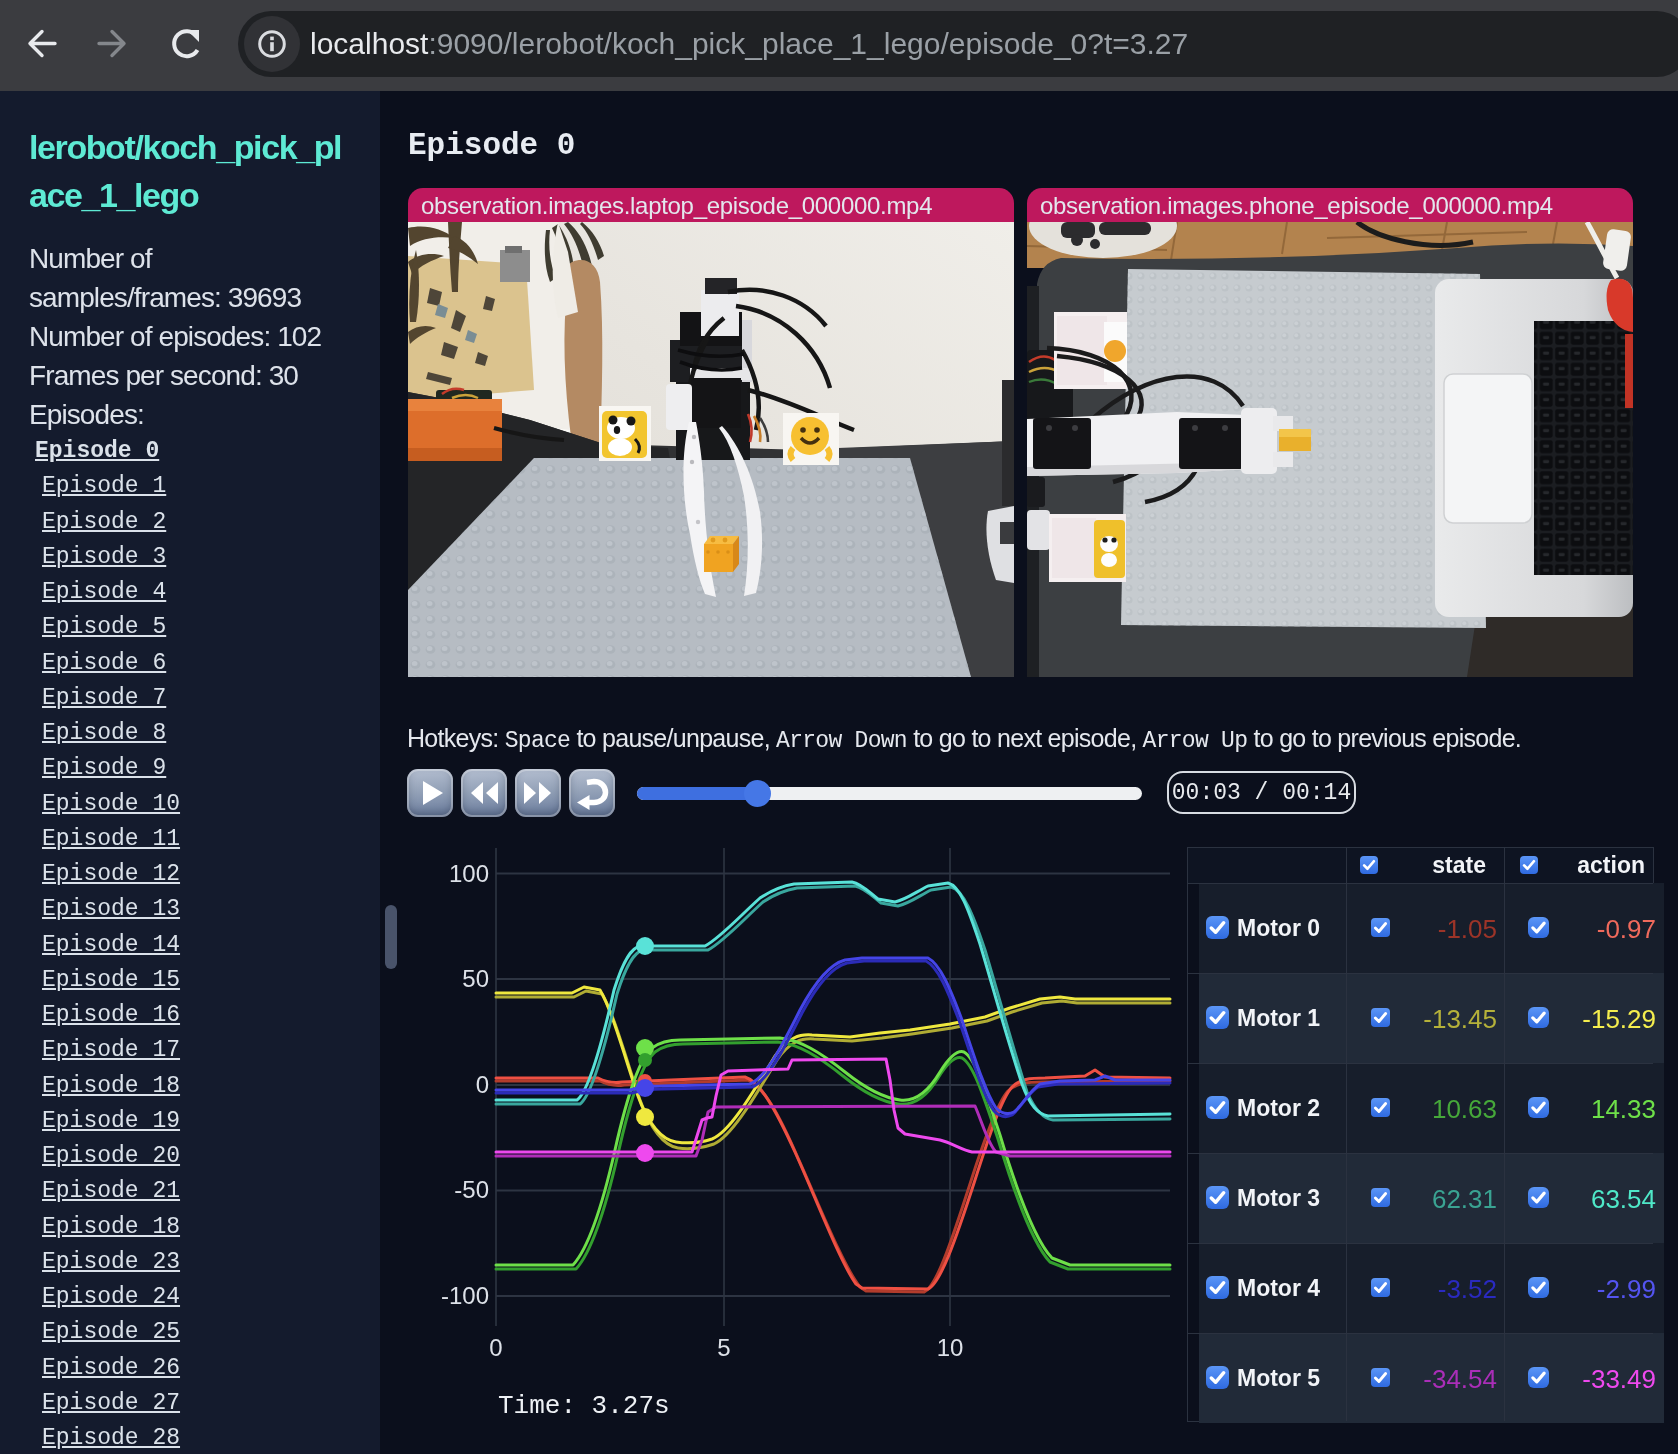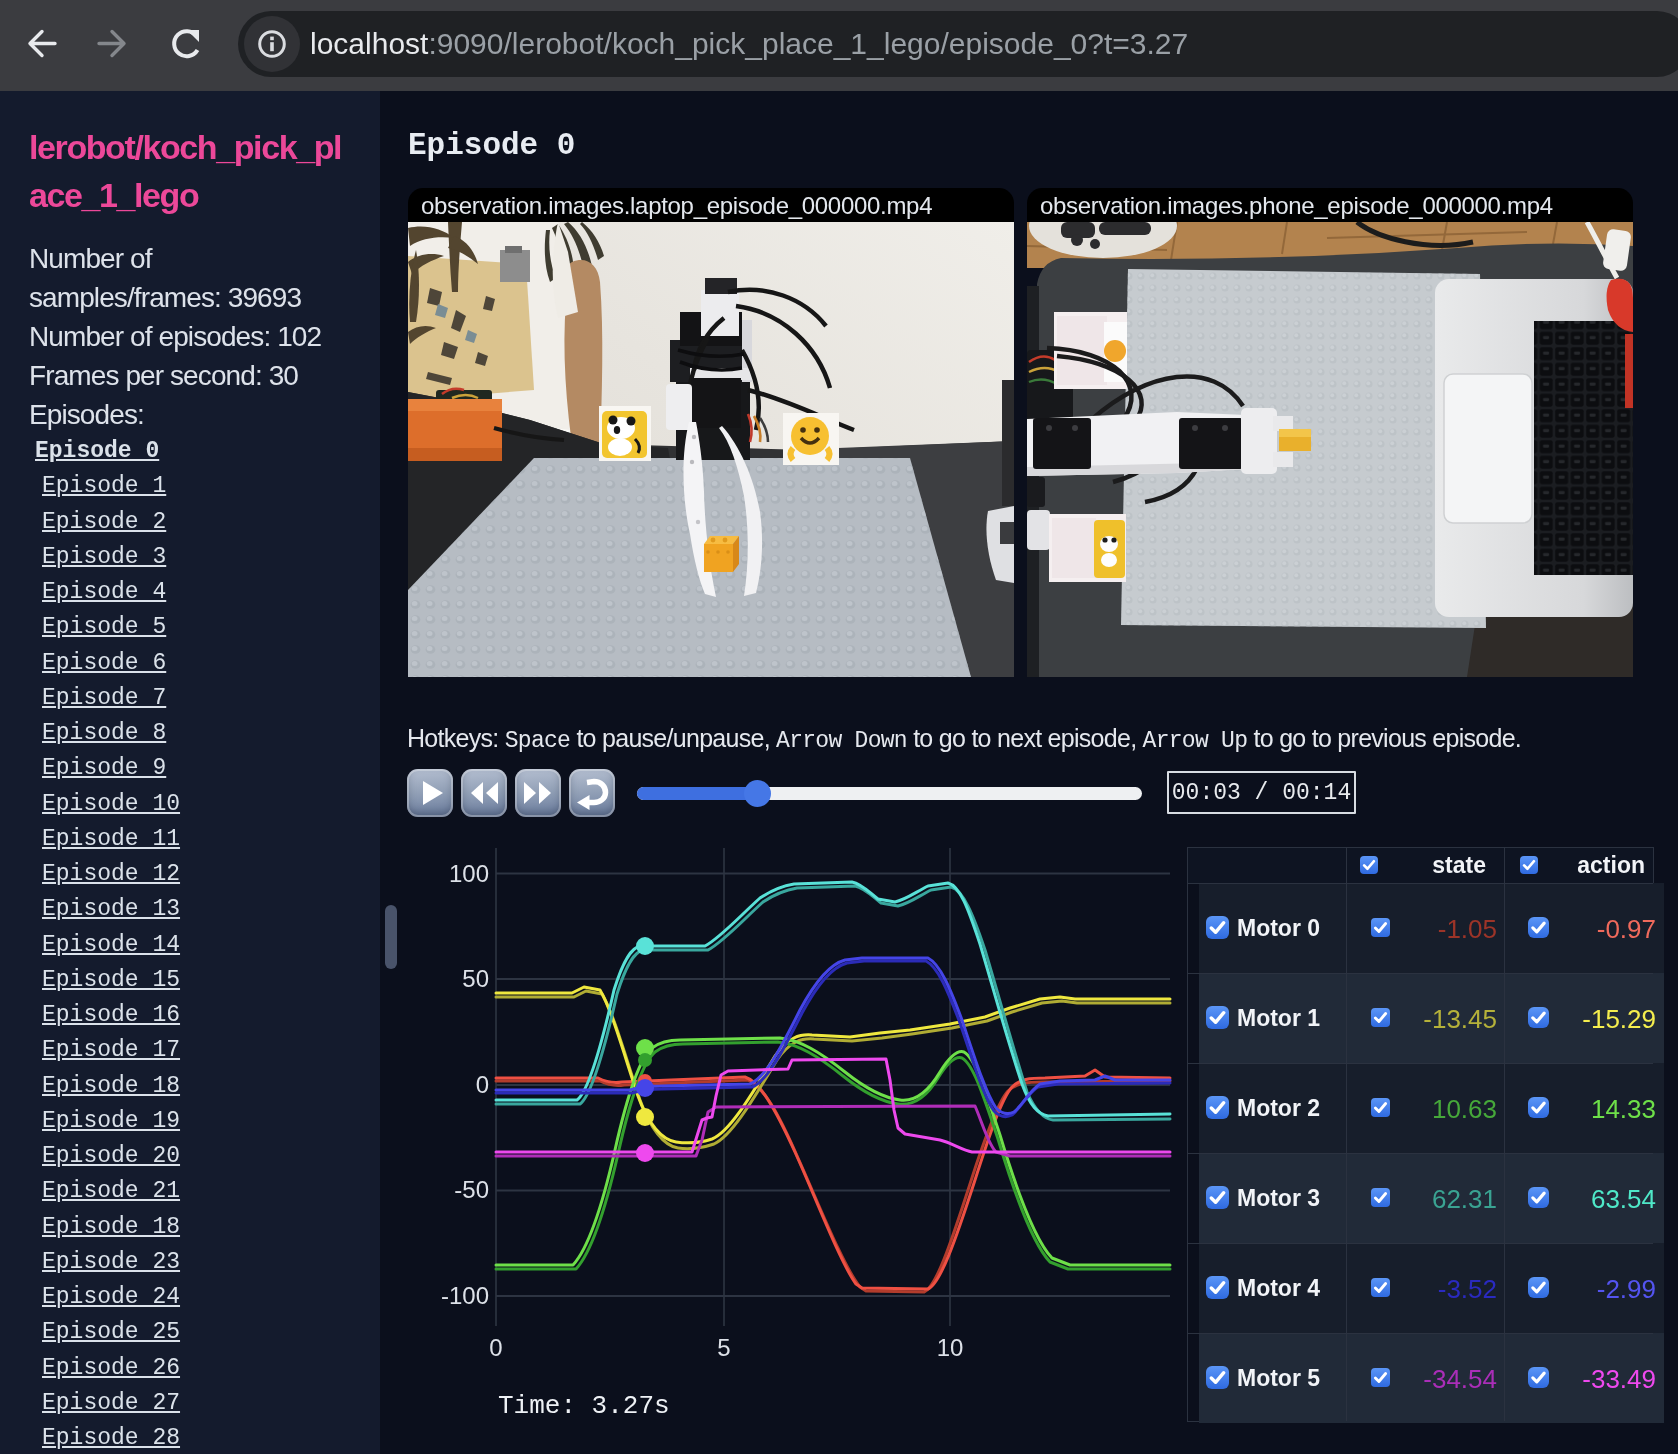--- a/index.html
+++ b/index.html
@@ -11,46 +11,46 @@
 
   
   #toolbar{left:0;top:0;width:1678px;height:91px;background:#3b3c40;}
   #urlpill{left:238px;top:11px;width:1452px;height:66px;border-radius:33px;background:#1f2124;}
   #chipcirc{left:244px;top:16px;width:56px;height:56px;border-radius:50%;background:#313236;}
   #urltext{left:310px;top:27px;font-size:30px;color:#9aa0a6;white-space:nowrap;}
   #urltext b{color:#e8eaed;font-weight:normal;}
 
   
   #sidebar{left:0;top:91px;width:380px;height:1363px;background:#141b2d;color:#e2e6ee;}
-  #sbtitle{left:29px;top:123px;font-size:34px;letter-spacing:-1.4px;font-weight:bold;line-height:48px;color:#ec4899;}
+  #sbtitle{left:29px;top:123px;font-size:34px;letter-spacing:-1.4px;font-weight:bold;line-height:48px;color:#5eead4;}
   #sbstats{left:29px;top:239px;font-size:28px;letter-spacing:-0.9px;line-height:39px;color:#dde2ea;white-space:nowrap;}
   #eplist{left:35px;top:434px;font-size:23px;line-height:35.25px;color:#dbe2ea;}
   #eplist div{height:35.25px;}
   #eplist span{text-decoration:underline;}
   #eplist .ep0{font-weight:bold;}
   #eplist .epn{margin-left:7px;}
 
   
   #h1{left:408px;top:128px;font-size:31px;font-weight:bold;color:#e8ecf2;}
-  .vidlabel{top:188px;width:606px;height:34px;background:#000000;
+  .vidlabel{top:188px;width:606px;height:34px;background:#be185d;
             border-radius:15px 15px 0 0;color:#e3e7ed;font-size:24px;line-height:35px;}
   .vidlabel span{margin-left:13px;letter-spacing:-0.3px;}
   #vid1{left:408px;} #vid2{left:1027px;}
   .vidsvg{top:222px;width:606px;height:455px;}
   #hotkeys{left:407px;top:708px;font-size:25px;letter-spacing:-0.72px;color:#e5e8ee;white-space:nowrap;margin-top:16px;}
   #hotkeys .mono{font-size:23px;}
 
   .btn{top:769px;width:46px;height:48px;border-radius:11px;
        background:linear-gradient(175deg,#b6c0d2 0%,#94a2b8 45%,#687a9c 100%);
        box-shadow:inset 0 0 0 2px rgba(255,255,255,0.3), inset 0 -4px 8px rgba(20,30,50,0.35);}
   .btn svg{position:absolute;left:0;top:0;}
   #slider-track{left:637px;top:787px;width:505px;height:13px;border-radius:7px;background:#eef0f2;}
   #slider-fill{left:637px;top:787px;width:121px;height:13px;border-radius:7px 0 0 7px;background:#3e6fe0;}
   #slider-thumb{left:744px;top:780px;width:27px;height:27px;border-radius:50%;background:#4577e6;}
-  #timebox{left:1167px;top:771px;width:185px;height:39px;border:2px solid #d8dce2;border-radius:1px;
+  #timebox{left:1167px;top:771px;width:185px;height:39px;border:2px solid #d8dce2;border-radius:16px;
            color:#e8eaed;font-size:23px;text-align:center;line-height:40px;}
 
   
   #mtable{left:1187px;top:847px;width:467px;height:575px;border:1px solid #2b3240;box-sizing:border-box;}
   .trow{position:absolute;left:0;width:465px;height:90px;margin-left:11px;}
   .thead{position:absolute;left:0;top:0;width:465px;height:35px;background:#0e1422;}
   .rowa{background:#171e2b;}
   .rowb{background:#212a38;}
   .csep{position:absolute;top:0;bottom:0;width:1px;background:#2b3240;}
   .rsep{position:absolute;left:0;width:465px;height:1px;background:#2b3240;}

